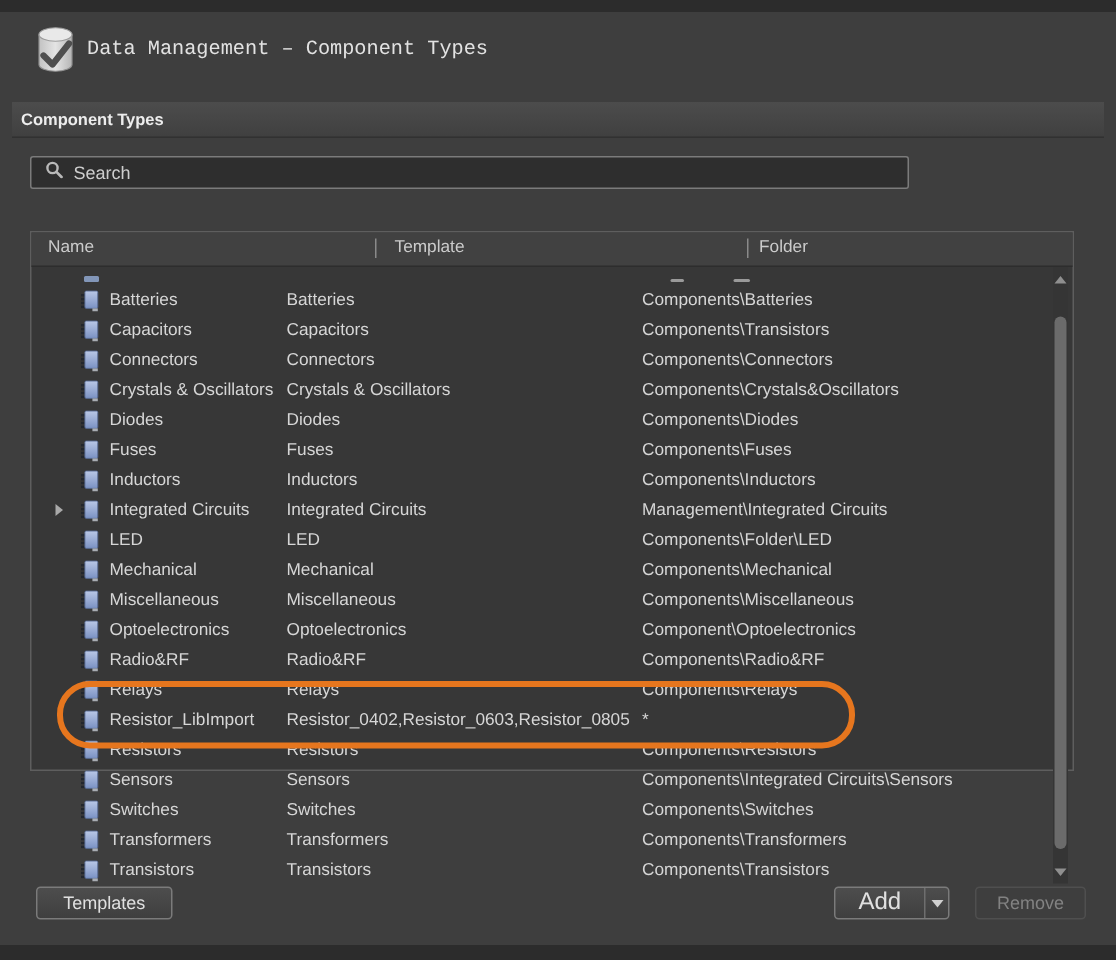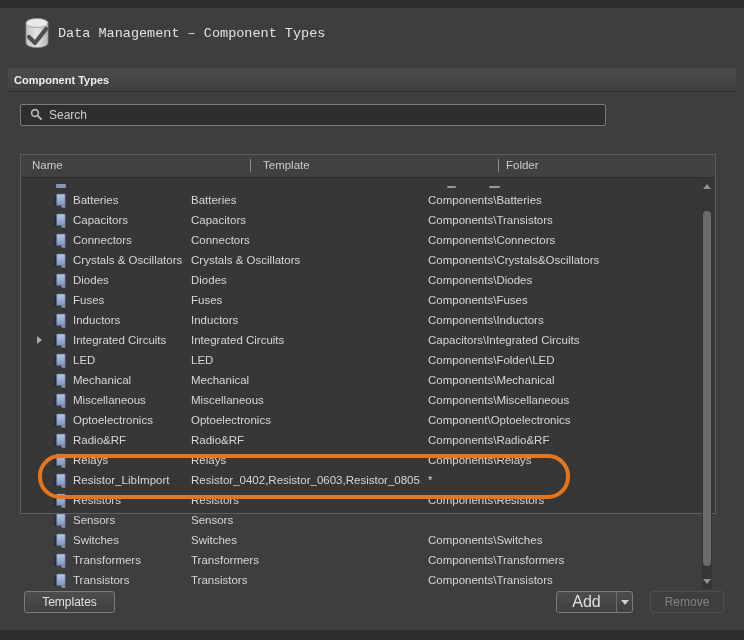--- a/index.html
+++ b/index.html
@@ -289,21 +289,21 @@
         <rect x="1" y="3" width="3.4" height="1.6" fill="#23272e"></rect>
         <rect x="1" y="5.6" width="3.4" height="1.6" fill="#23272e"></rect>
         <rect x="1" y="8.2" width="3.4" height="1.6" fill="#23272e"></rect>
         <rect x="1" y="10.8" width="3.4" height="1.6" fill="#23272e"></rect>
         <rect x="3.6" y="1" width="8.6" height="11.6" rx="0.9" fill="url(#chipg)" stroke="#55688f" stroke-width="0.6"></rect>
         <rect x="8.6" y="12.6" width="3.6" height="1.9" fill="#a9adb4"></rect>
       </svg>
     </span>
     <span class="cell name">Integrated Circuits</span>
     <span class="cell tpl">Integrated Circuits</span>
-    <span class="cell fold">Capacitors\Integrated Circuits</span>
+    <span class="cell fold">Management\Integrated Circuits</span>
   </div>
           <div class="row">
 
     <span class="chip">
       <svg width="14" height="15" viewBox="0 0 14 15">
         <defs>
           <linearGradient id="chipg" x1="0" y1="0" x2="0" y2="1">
             <stop offset="0" stop-color="#b9c7e6"></stop>
                     <stop offset="1" stop-color="#7b92c4"></stop>
           </linearGradient>
@@ -487,20 +487,21 @@
         <rect x="1" y="3" width="3.4" height="1.6" fill="#23272e"></rect>
         <rect x="1" y="5.6" width="3.4" height="1.6" fill="#23272e"></rect>
         <rect x="1" y="8.2" width="3.4" height="1.6" fill="#23272e"></rect>
         <rect x="1" y="10.8" width="3.4" height="1.6" fill="#23272e"></rect>
         <rect x="3.6" y="1" width="8.6" height="11.6" rx="0.9" fill="url(#chipg)" stroke="#55688f" stroke-width="0.6"></rect>
         <rect x="8.6" y="12.6" width="3.6" height="1.9" fill="#a9adb4"></rect>
       </svg>
     </span>
     <span class="cell name">Sensors</span>
     <span class="cell tpl">Sensors</span>
+    <span class="cell fold">Components\Integrated Circuits\Sensors</span>
   </div>
           <div class="row">
 
     <span class="chip">
       <svg width="14" height="15" viewBox="0 0 14 15">
         <defs>
           <linearGradient id="chipg" x1="0" y1="0" x2="0" y2="1">
             <stop offset="0" stop-color="#b9c7e6"></stop>
                     <stop offset="1" stop-color="#7b92c4"></stop>
           </linearGradient>

